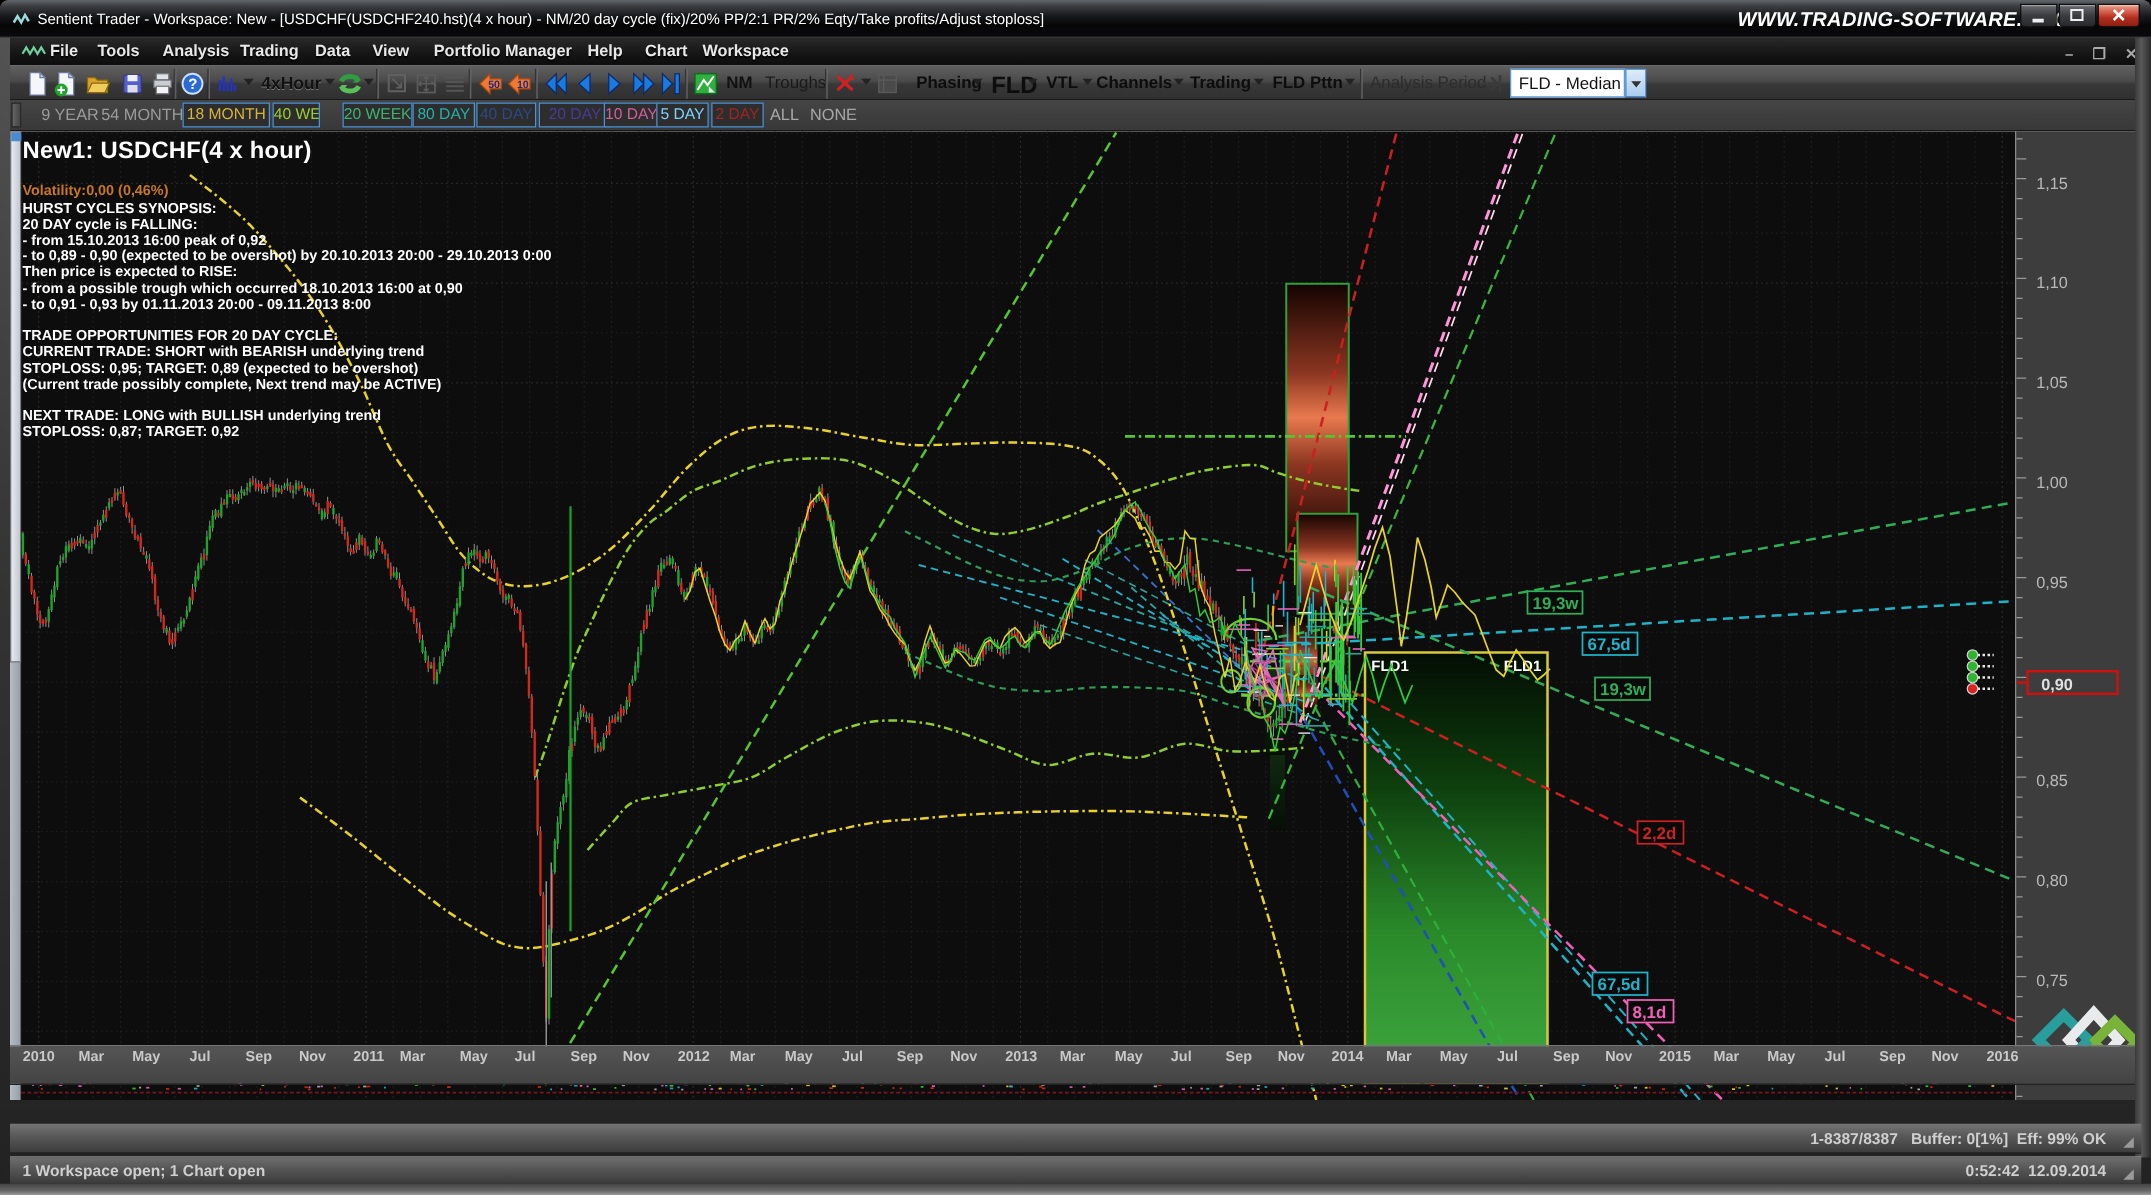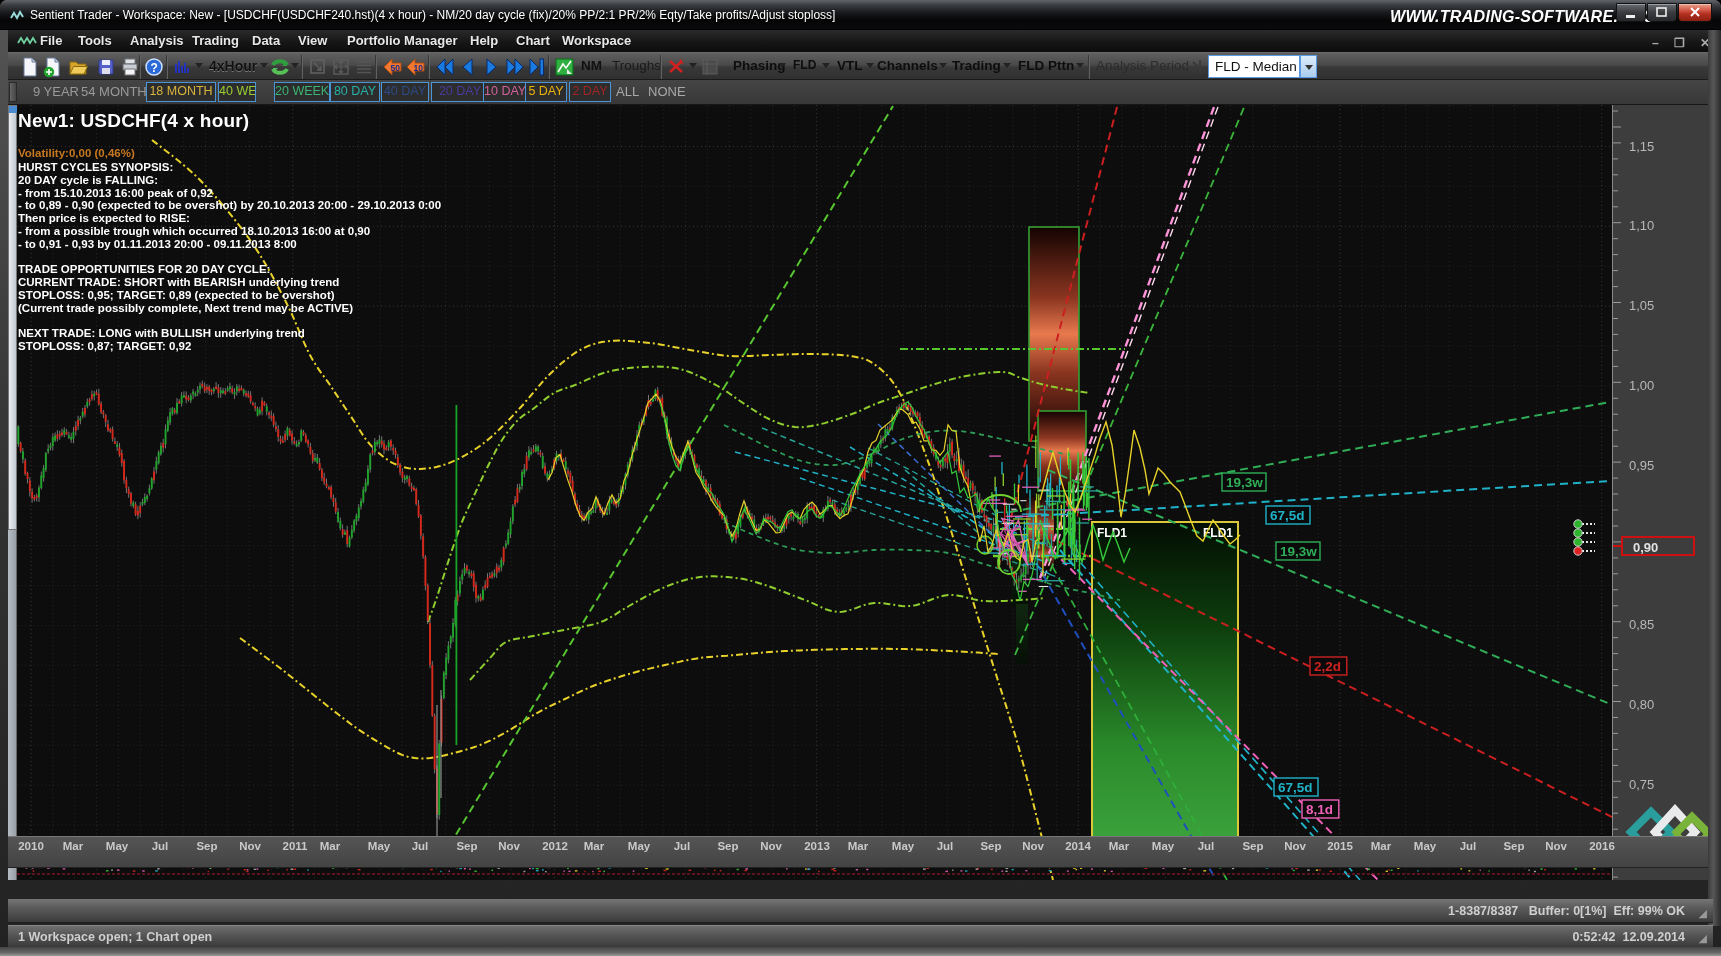--- a/index.html
+++ b/index.html
@@ -174,21 +174,21 @@
     <div style="position:absolute;left:659px;top:3px;width:20px;height:22px"><svg width="20" height="22">
         <path d="M3,5 L15,16 M15,5 L3,16" stroke="#d02020" stroke-width="2.5"></path>
         <path d="M13,3 l3,5" stroke="#d02020" stroke-width="1.2"></path>
       </svg></div>
     <div style="position:absolute;left:681px;top:10px;border-left:4px solid transparent;border-right:4px solid transparent;border-top:5px solid #222"></div>
     <div style="position:absolute;left:692px;top:3px;width:20px;height:22px"><svg width="20" height="22">
         <rect x="3" y="4" width="14" height="14" fill="#4a4a4a" stroke="#5c5c5c"></rect>
         <path d="M3,8 h14 M7,4 v14" stroke="#5c5c5c"></path>
       </svg></div>
     <div style="position:absolute;left:725px;top:5px;font-size:13.5px;font-weight:bold;color:#0d0d0d">Phasing</div>
-    <div style="position:absolute;left:785px;top:5px;font-size:12px;font-weight:bold;color:#0d0d0d">FLD</div>
+    <div style="position:absolute;left:785px;top:5px;font-size:19px;font-weight:bold;color:#0d0d0d">FLD</div>
     <div style="position:absolute;left:829px;top:5px;font-size:13.5px;font-weight:bold;color:#0d0d0d">VTL</div>
     <div style="position:absolute;left:869px;top:5px;font-size:13.5px;font-weight:bold;color:#0d0d0d">Channels</div>
     <div style="position:absolute;left:944px;top:5px;font-size:13.5px;font-weight:bold;color:#0d0d0d">Trading</div>
     <div style="position:absolute;left:1010px;top:5px;font-size:13.5px;font-weight:bold;color:#0d0d0d">FLD Pttn</div>
     <div style="position:absolute;left:770px;top:10px;border-left:4px solid transparent;border-right:4px solid transparent;border-top:5px solid #222"></div>
     <div style="position:absolute;left:814px;top:10px;border-left:4px solid transparent;border-right:4px solid transparent;border-top:5px solid #222"></div>
     <div style="position:absolute;left:858px;top:10px;border-left:4px solid transparent;border-right:4px solid transparent;border-top:5px solid #222"></div>
     <div style="position:absolute;left:931px;top:10px;border-left:4px solid transparent;border-right:4px solid transparent;border-top:5px solid #222"></div>
     <div style="position:absolute;left:995px;top:10px;border-left:4px solid transparent;border-right:4px solid transparent;border-top:5px solid #222"></div>
     <div style="position:absolute;left:1068px;top:10px;border-left:4px solid transparent;border-right:4px solid transparent;border-top:5px solid #222"></div>
@@ -206,21 +206,21 @@
     <div style="position:absolute;left:1px;top:2px;width:8px;height:20px;background:linear-gradient(90deg,#666,#444);border:1px solid #2a2a2a"></div>
     <div class="tfplain" style="left:25px">9 YEAR</div>
     <div class="tfplain" style="left:73px">54 MONTH</div>
     <div class="tfbox" style="left:138px;width:70px;color:#d8b33c">18 MONTH</div>
     <div class="tfbox" style="left:210px;width:38px;color:#9acd32">40 WEEK</div>
     <div class="tfbox" style="left:266px;width:56px;color:#3cb371">20 WEEK</div>
     <div class="tfbox" style="left:322px;width:50px;color:#27b0a8">80 DAY</div>
     <div class="tfbox" style="left:373px;width:48px;color:#2c4a85">40 DAY</div>
     <div class="tfbox" style="left:423px;width:58px;color:#4a3a9a">20 DAY</div>
     <div class="tfbox" style="left:475px;width:44px;color:#d0609a">10 DAY</div>
-    <div class="tfbox" style="left:517px;width:42px;color:#eab308">5 DAY</div>
+    <div class="tfbox" style="left:517px;width:42px;color:#7dd3fc">5 DAY</div>
     <div class="tfbox" style="left:561px;width:42px;color:#a02525">2 DAY</div>
     <div class="tfplain" style="left:608px;color:#a8a8a8">ALL</div>
     <div class="tfplain" style="left:640px;color:#a8a8a8">NONE</div>
   </div>
 <div style="position:absolute;left:8px;top:105px;width:1700px;height:775px;background:#0d0d0d;border-top:1px solid #e8e8e8"></div>
 <div id="leftstrip"></div>
 <div id="lsthumb"></div>
 <div style="position:absolute;left:9px;top:106px;width:9px;height:7px;background:#4a8ad0"></div>
 <svg id="chart" width="1595" height="775" viewBox="17 105 1595 775" style="position:absolute;left:17px;top:105px">
     <rect x="17" y="105" width="1595" height="775" fill="#0d0d0d"></rect>

